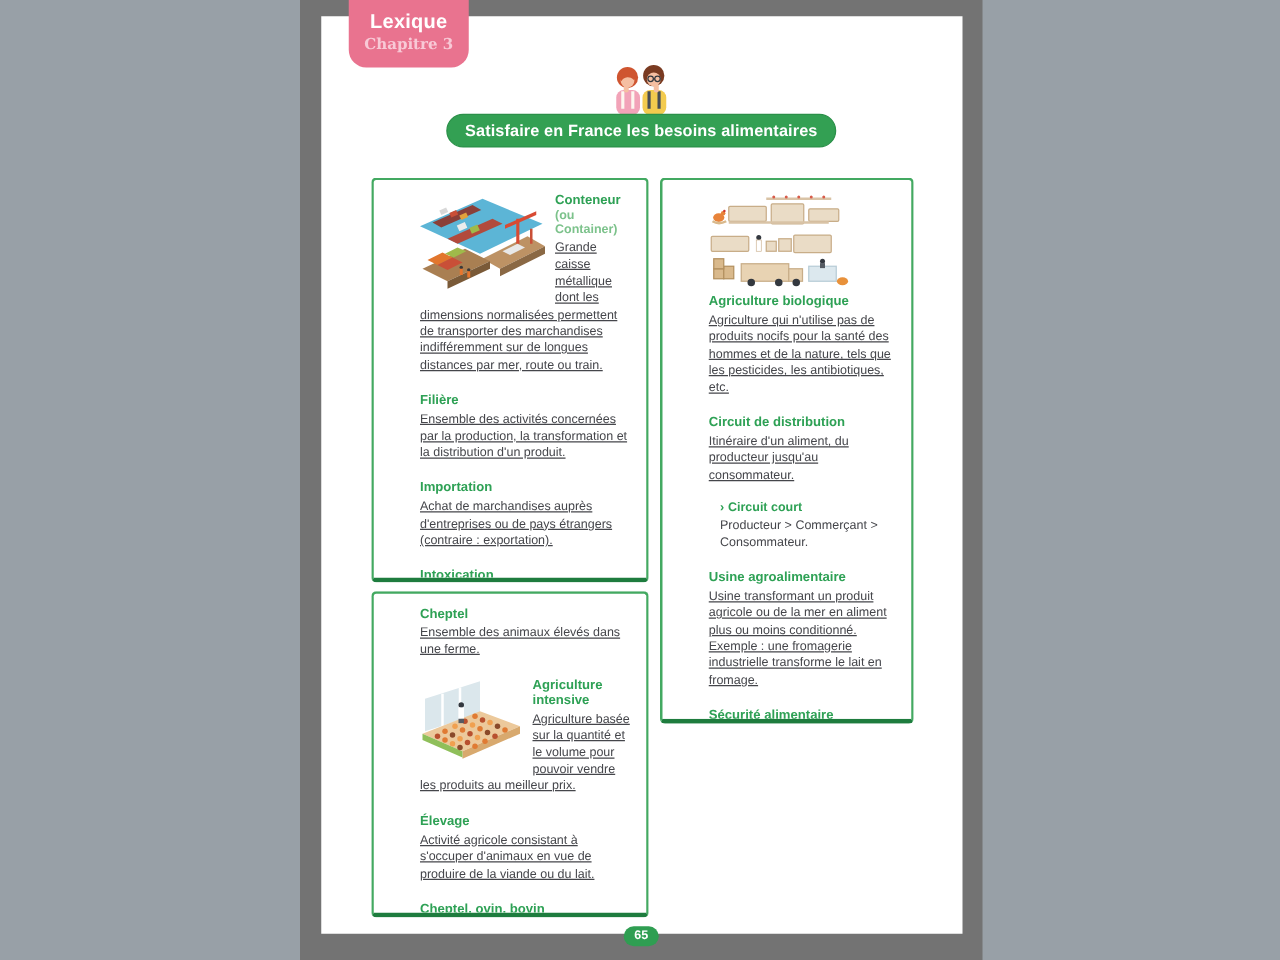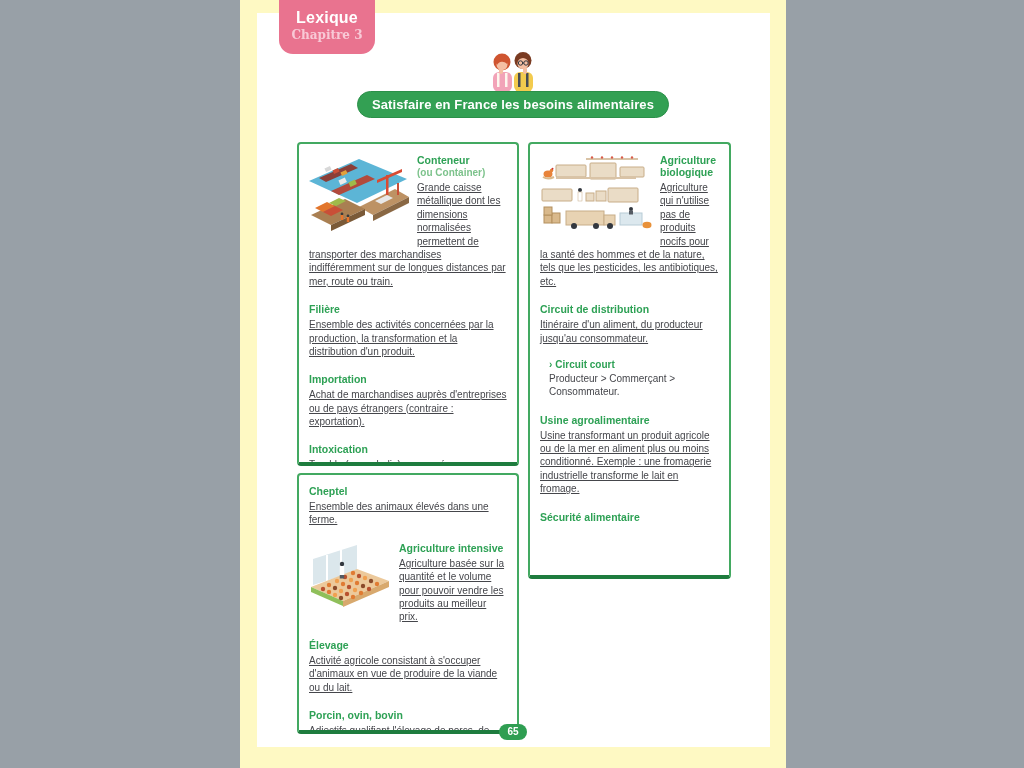--- a/index.html
+++ b/index.html
@@ -1,18 +1,18 @@
 <!DOCTYPE html>
 <html><head>
 <meta charset="utf-8">
 <style>
   html,body{margin:0;padding:0;}
   body{font-family:"Liberation Sans","DejaVu Sans",sans-serif;}
   .stage{position:relative;width:1024px;height:768px;background:#98a0a7;overflow:hidden;}
-  .page{position:absolute;left:240px;top:0;width:546px;height:768px;background:#fef9c3;}
+  .page{position:absolute;left:240px;top:0;width:546px;height:768px;background:#737373;}
   .sheet{position:absolute;left:17px;top:13px;width:513px;height:734px;background:#ffffff;}
 
   
   .tab{position:absolute;left:39px;top:0;width:96px;height:54px;background:#e9738f;
        border-radius:0 0 14px 14px;text-align:center;color:#fff;z-index:3;}
   .tab-title{font-size:16px;font-weight:bold;margin-top:9px;letter-spacing:.2px;}
   .tab-sub{font-family:"DejaVu Serif","Liberation Serif",serif;font-size:12px;font-weight:bold;color:#f8c9d6;margin-top:1px;}
 
   
   .kids{position:absolute;left:0;right:0;top:50px;text-align:center;z-index:2;}
@@ -20,32 +20,32 @@
   .banner-pill{display:inline-block;background:#33a053;border:1px solid #2b9049;color:#fff;
        font-weight:bold;font-size:13px;line-height:25px;padding:0 14px;border-radius:14px;letter-spacing:.1px;}
 
   
   .gbox{position:absolute;background:#fff;border:2px solid #43a961;border-bottom:4px solid #1e7c3e;
         border-radius:4px;padding:9px 10px 4px 10px;box-sizing:border-box;overflow:hidden;}
   .box-transport{left:57px;top:142px;width:222px;height:324px;}
   .box-elevage{left:57px;top:473px;width:222px;height:261px;}
   .box-distribution{left:288px;top:142px;width:203px;height:437px;}
 
-  .entry{clear:both;}
+  .entry{clear:both;margin-left:27px;}
   .illust{float:left;margin:2px 8px 2px 0;}
   .term{color:#2ea155;font-weight:bold;font-size:10.5px;margin:0 0 3px 0;padding-top:1px;}
   .subterm{color:#7cc28b;font-weight:bold;font-size:10px;margin:-2px 0 3px 0;}
   .def{color:#45464b;font-size:10px;line-height:1.34;margin:0 0 14px 0;text-decoration:underline;}
   .subentry{margin:0 0 14px 9px;}
   .sublabel{color:#2ea155;font-weight:bold;font-size:10px;margin:0 0 2px 0;}
   .sublabel .marker{margin-right:3px;}
   .subdef{color:#45464b;font-size:10px;line-height:1.34;margin:0;}
 
   
-  .pagenum{position:absolute;left:0;right:0;top:721px;text-align:center;z-index:3;}
+  .pagenum{position:absolute;left:0;right:0;top:738px;text-align:center;z-index:3;}
   .pagenum-pill{display:inline-block;background:#2f9e52;color:#fff;font-weight:bold;font-size:10px;
        line-height:16px;padding:0 8px;border-radius:9px;}
 </style>
 </head>
 <body>
 
 <div class="stage">
   <div class="page">
     <div class="sheet"></div>
 
@@ -169,21 +169,21 @@
           <rect x="30.8" y="32" width="4.4" height="3.5" fill="#555b63"></rect>
         </svg>
         <h4 class="term">Agriculture intensive</h4>
         <p class="def">Agriculture basée sur la quantité et le volume pour pouvoir vendre les produits au meilleur prix.</p>
       </div>
       <div class="entry">
         <h4 class="term">Élevage</h4>
         <p class="def">Activité agricole consistant à s'occuper d'animaux en vue de produire de la viande ou du lait.</p>
       </div>
       <div class="entry">
-        <h4 class="term">Porcin, ovin, bovin</h4>
+        <h4 class="term">Cheptel, ovin, bovin</h4>
         <p class="def">Adjectifs qualifiant l'élevage de porcs, de moutons ou de vaches.</p>
       </div>
     </div>
 
     <div class="gbox box-distribution">
       <div class="entry">
         <svg class="illust" width="112" height="78" viewBox="0 0 112 78">
           <g stroke="#c8ad88" stroke-width="1" fill="#eadcc6">
             <rect x="16" y="10" width="30" height="12" rx="1"></rect>
             <rect x="50" y="8" width="26" height="16" rx="1"></rect>

